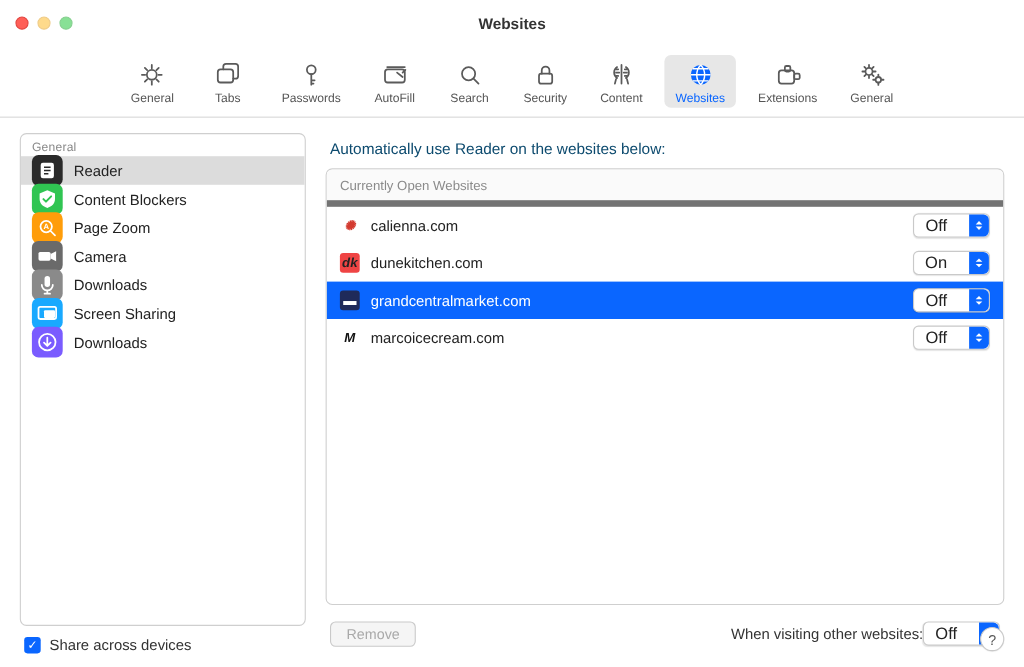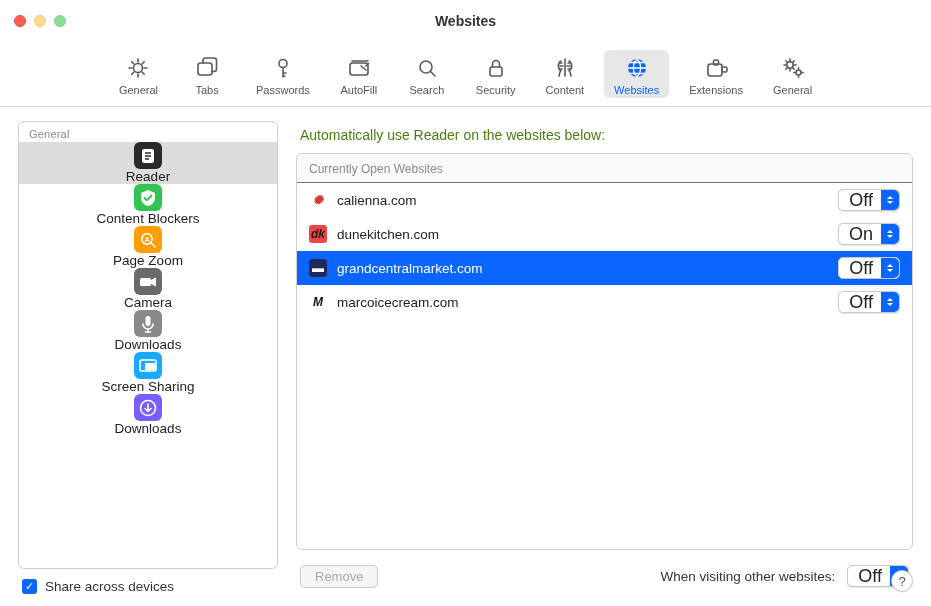--- a/index.html
+++ b/index.html
@@ -23,43 +23,43 @@
   .tbtn .tlabel { font-size: 11px; color: #555; margin-top: 2px; }
   .tbtn.selected .tlabel { color: #0a66ff; }
 
   
   .content { display: flex; padding: 14px 18px 12px 18px; gap: 18px; height: calc(606px - 42px - 65px); }
 
   
   .sidebar-wrap { width: 260px; display: flex; flex-direction: column; }
   .sidebar { flex: 1; border: 1px solid #cfcfcf; border-radius: 6px; background: #fff; overflow: hidden; }
   .section-h { font-size: 11px; color: #888; padding: 6px 10px 2px; letter-spacing: .2px; }
-  .srow { height: 42px; display: flex; align-items: center; padding: 0 10px; font-size: 13.5px; color: #222; flex-direction: column; }
+  .srow { height: 26px; display: flex; align-items: center; padding: 0 10px; gap: 10px; font-size: 13.5px; color: #222; }
   .srow.sel { background: #dcdcdc; }
   .srow .sicon { width: 28px; height: 28px; border-radius: 6px; display: flex; align-items: center; justify-content: center; color: #fff; font-size: 15px; }
   .share-row { display: flex; align-items: center; gap: 8px; padding: 10px 4px 0; font-size: 13.5px; color: #333; }
   .chk { width: 15px; height: 15px; border-radius: 3px; background: #0a66ff; display: flex; align-items: center; justify-content: center; color: #fff; font-size: 11px; }
 
   
   .main { flex: 1; display: flex; flex-direction: column; }
-  .main-title { font-size: 14px; color: #4d7c0f; padding: 6px 4px 10px; }
+  .main-title { font-size: 14px; color: #0c4a6e; padding: 6px 4px 10px; }
   .sites-box { flex: 1; border: 1px solid #cfcfcf; border-radius: 6px; background: #fff; overflow: hidden; display: flex; flex-direction: column; }
-  .sites-h { font-size: 12px; color: #8a8a8a; padding: 8px 12px 6px; border-bottom: 1px solid #737373; background: #fafafa; }
+  .sites-h { font-size: 12px; color: #8a8a8a; padding: 8px 12px 6px; border-bottom: 6px solid #737373; background: #fafafa; }
   .site-row { height: 34px; display: flex; align-items: center; padding: 0 12px; gap: 10px; font-size: 13.5px; color: #222; }
   .site-row.sel { background: #0a66ff; color: #fff; }
   .favicon { width: 18px; height: 18px; border-radius: 3px; display: flex; align-items: center; justify-content: center; font-size: 12px; font-weight: 700; font-style: italic; }
   .site-name { flex: 1; }
   .popup { display: flex; align-items: center; background: #fff; border: 0.5px solid #c9c9c9; border-radius: 5px; height: 22px; box-shadow: 0 0.5px 1px rgba(0,0,0,0.1); color: #222; }
-  .popup .pval { padding: 0 8px 0 10px; font-size: 18px; min-width: 34px; }
+  .popup .pval { padding: 0 20px 0 10px; font-size: 15px; min-width: 34px; }
   .popup .parrow { width: 18px; height: 100%; background: #0a66ff; border-top-right-radius: 5px; border-bottom-right-radius: 5px; display: flex; flex-direction: column; align-items: center; justify-content: center; }
   .parrow::before, .parrow::after { content: ""; border-left: 3px solid transparent; border-right: 3px solid transparent; }
   .parrow::before { border-bottom: 3.5px solid #fff; margin-bottom: 1.5px; }
   .parrow::after  { border-top: 3.5px solid #fff; }
 
-  .bottom-row { height: 44px; display: flex; align-items: center; gap: 12px; padding: 8px 4px 0; }
+  .bottom-row { height: 44px; display: flex; align-items: center; padding: 8px 4px 0; }
   .rm-btn { padding: 3px 14px; border: 0.5px solid #c9c9c9; border-radius: 5px; font-size: 13px; color: #a9a9a9; background: #f5f5f5; }
   .spacer { flex: 1; }
   .other-label { font-size: 13.5px; color: #333; }
 
   .help-btn { position: absolute; right: 18px; bottom: 14px; width: 22px; height: 22px; border-radius: 50%; border: 0.5px solid #c9c9c9; background: #fff; display: flex; align-items: center; justify-content: center; font-size: 13px; color: #555; box-shadow: 0 0.5px 1px rgba(0,0,0,0.1); }
 
   svg { display: block; }
 </style>
 </head>
 <body>

